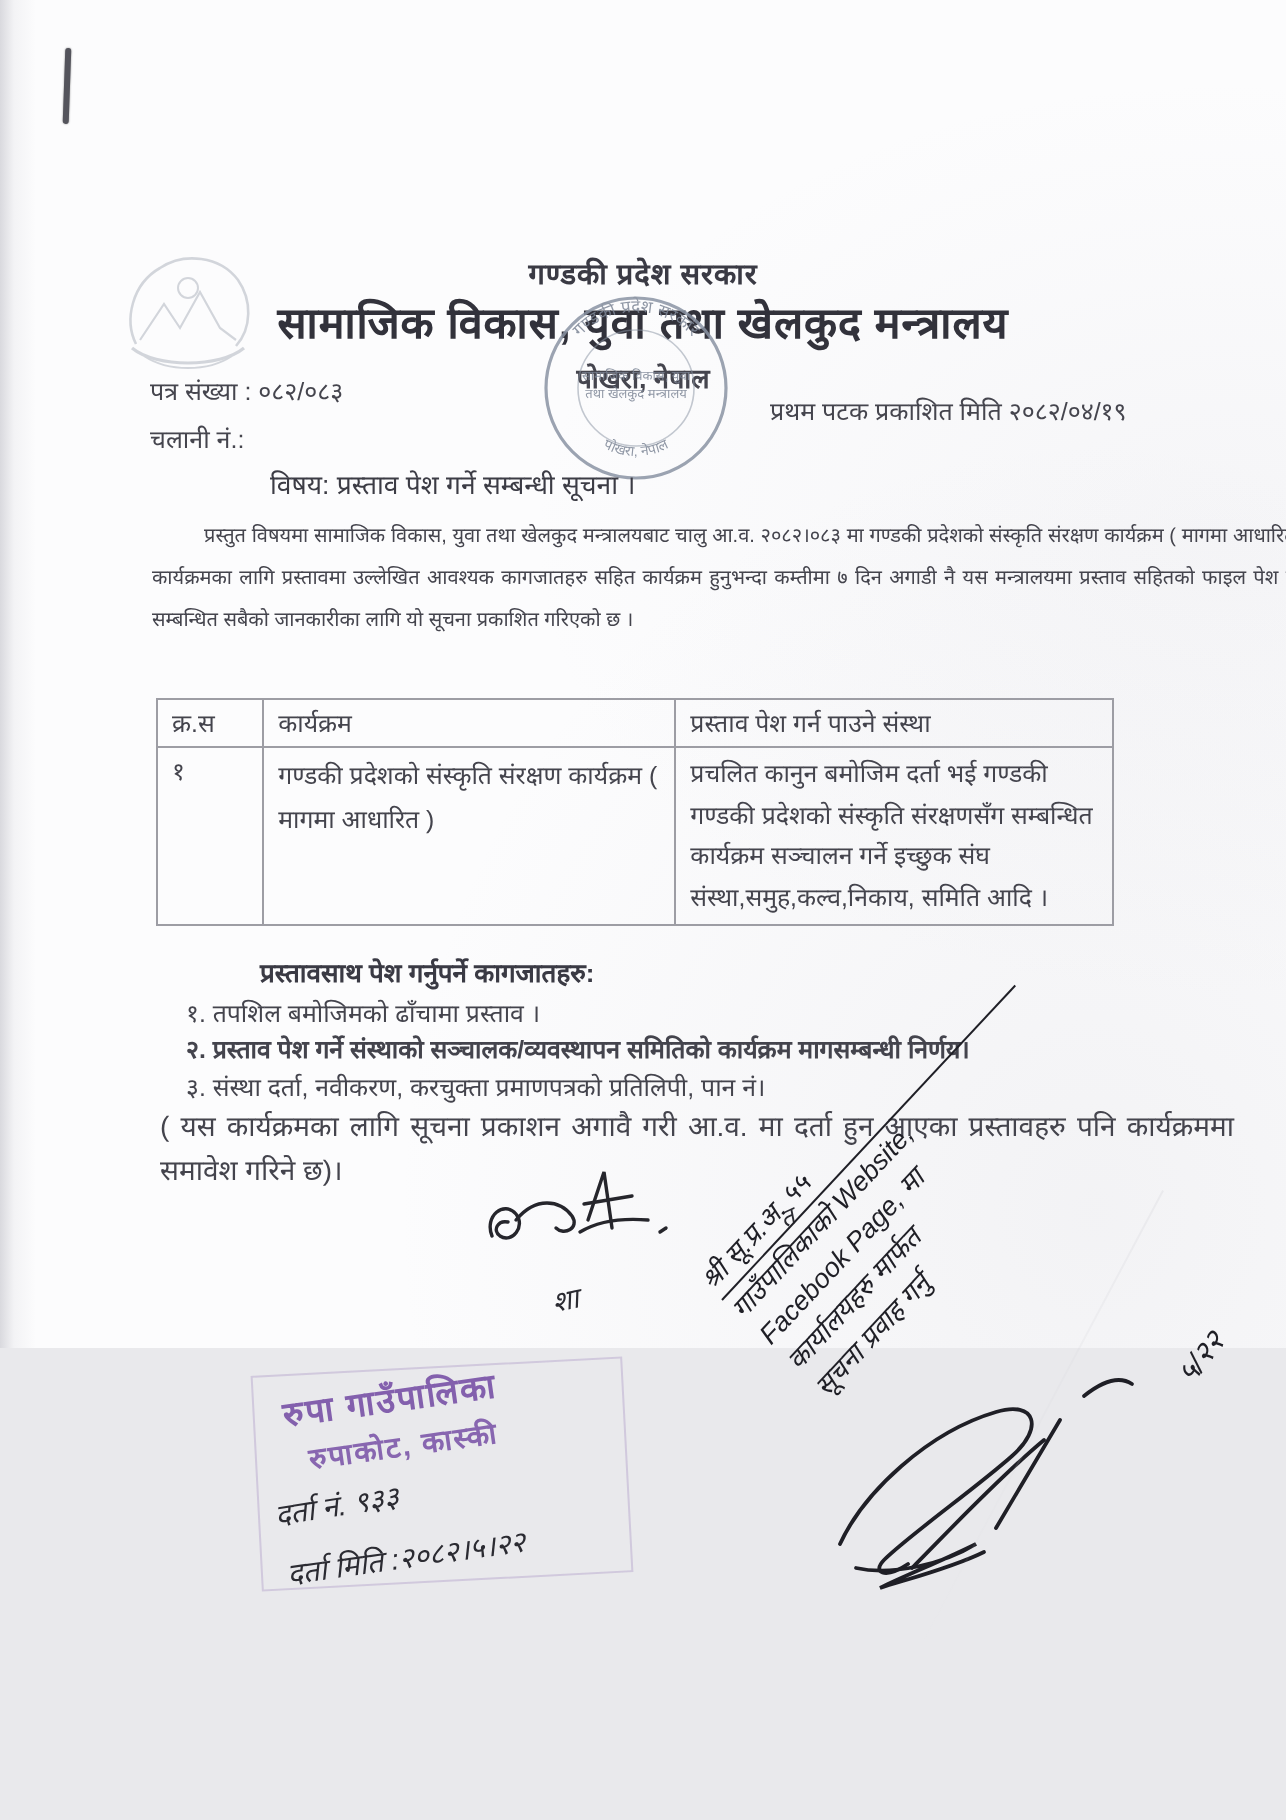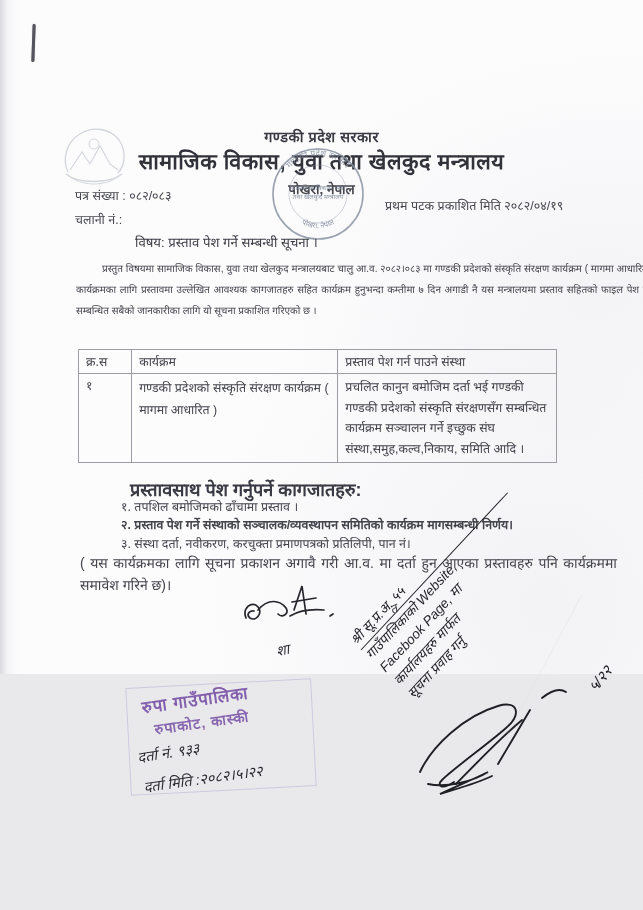--- a/index.html
+++ b/index.html
@@ -34,22 +34,22 @@
   table.notice{
     position:absolute;left:78px;top:349px;width:479px;
     border-collapse:collapse;font-size:12.4px;color:#44444d;
   }
   table.notice td,table.notice th{
     border:1px solid #9d9da4;padding:3px 7px;text-align:left;font-weight:400;vertical-align:top;
   }
   th.c1{width:40px;} th.c2{width:208px;font-family:Liberation Mono, monospace;} th.c3{width:214px;}
   td.program{padding-top:28px;line-height:22px;}
   td.eligible{line-height:20.5px;}
-  .docs-heading{left:130px;top:477px;font-size:18px;font-weight:700;color:#3a3a44;}
-  .doc-item{left:93px;font-size:12.4px;color:#44444d;margin-left:28px;}
+  .docs-heading{left:130px;top:477px;font-size:13px;font-weight:700;color:#3a3a44;}
+  .doc-item{left:93px;font-size:12.4px;color:#44444d;}
   .doc-note{left:80px;top:552px;width:537px;font-size:14px;line-height:22px;color:#44444d;text-align:justify;}
   .scribble-sha{left:276px;top:640px;font-size:14px;transform:rotate(-12deg);color:#3c3c46;}
   .tiny-mark{left:390px;top:600px;font-size:12px;transform:rotate(-25deg);color:#3c3c46;}
   .stamp-box{left:128px;top:683px;width:184px;height:106px;border:1px solid rgba(123,85,168,.22);transform:rotate(-3deg);}
   .stamp-l1{left:141px;top:688px;font-size:17px;font-weight:700;color:#7b55a8;transform:rotate(-8deg);letter-spacing:1px;opacity:.92;}
   .stamp-l2{left:154px;top:712px;font-size:14.5px;font-weight:600;color:#7b55a8;transform:rotate(-8deg);letter-spacing:1px;opacity:.88;}
   .hand{font-style:italic;color:#2b2b32;}
   .darta-no{left:137px;top:742px;font-size:14.5px;transform:rotate(-9deg);}
   .darta-date{left:143px;top:768px;font-size:14.5px;transform:rotate(-8deg);}
   .hw-note{left:346px;top:636px;width:215px;transform:rotate(-47deg);transform-origin:left top;}

